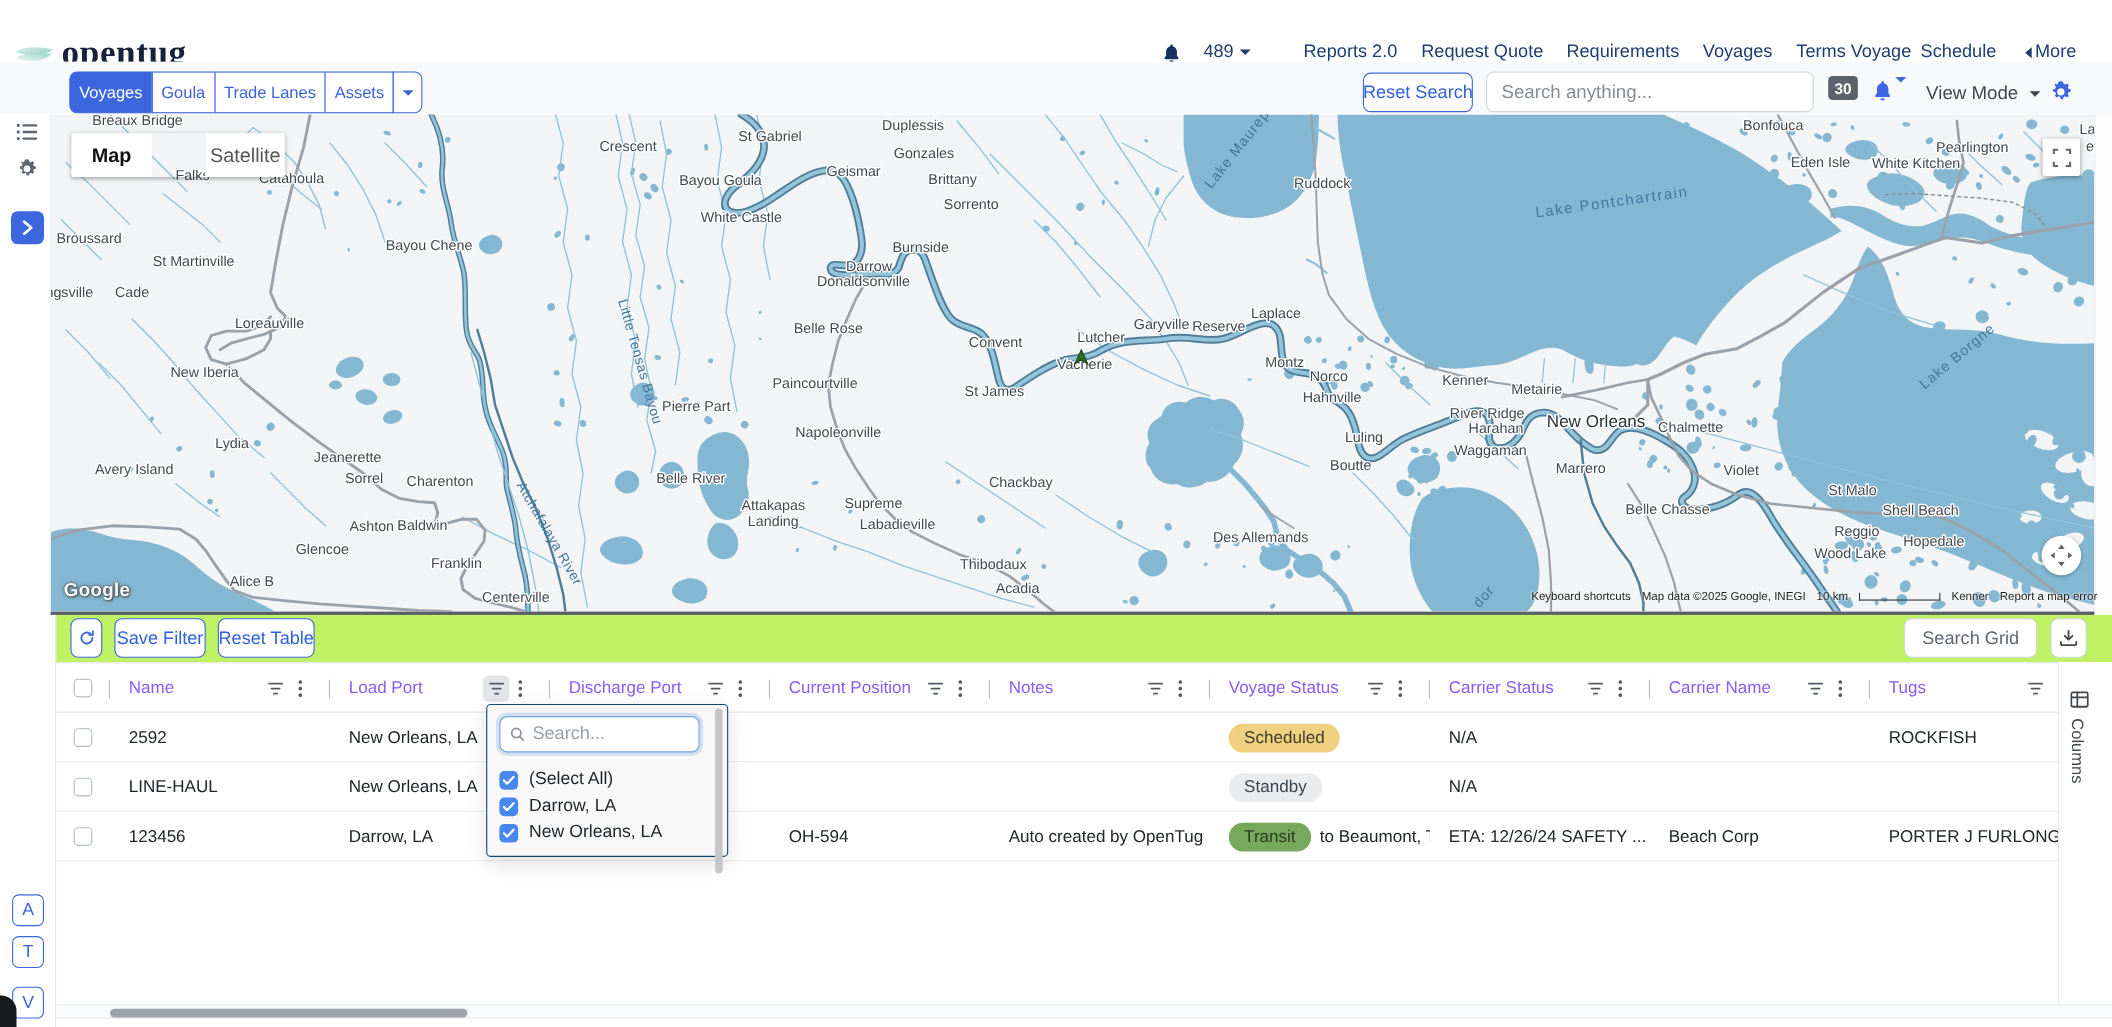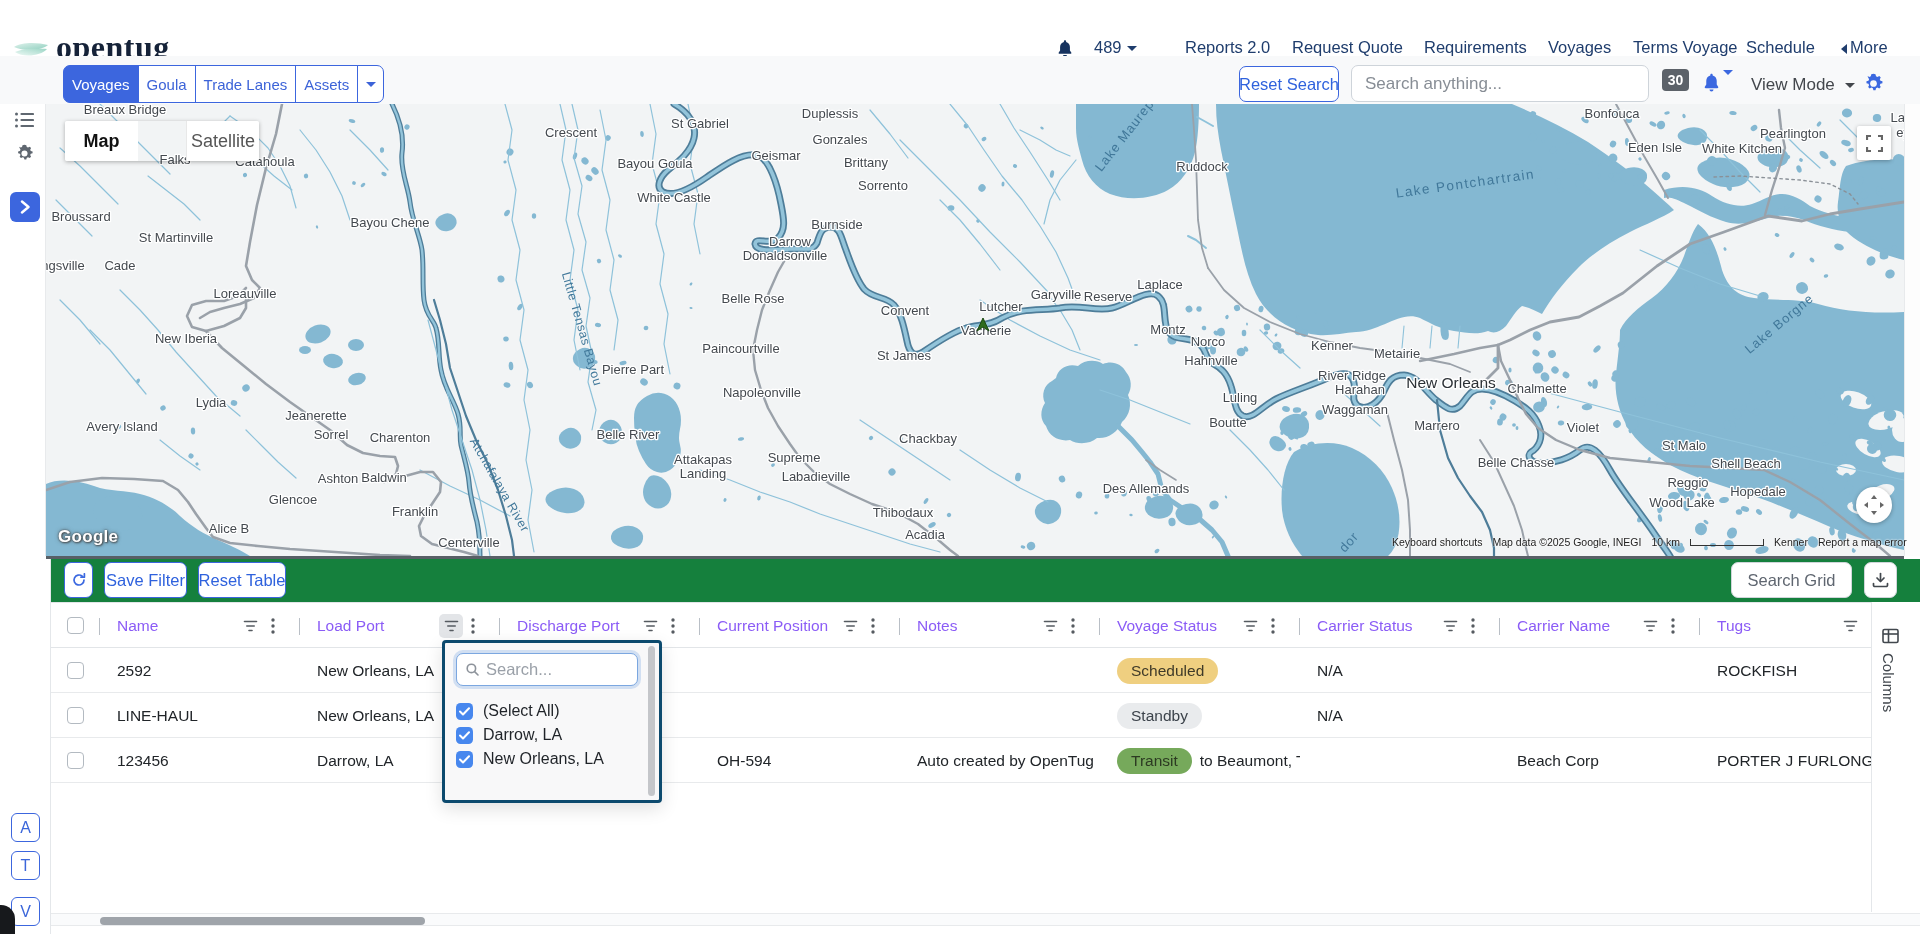--- a/index.html
+++ b/index.html
@@ -39,37 +39,37 @@
 #attrib { position:absolute; left:1392px; top:536px; font-size:10.5px; color:#222; display:flex; align-items:center; white-space:nowrap; }
 #attrib span { margin-right:10px; text-shadow:0 0 2px #fff,0 0 2px #fff; }
 #scalebar { display:inline-block; width:74px; height:7px; border:1.5px solid #333; border-top:none; margin-right:10px; }
 .sicon { position:absolute; left:15px; }
 #bluechev { position:absolute; left:10px; top:192px; width:30px; height:30px; background:#3c66de; border-radius:6px; display:flex; align-items:center; justify-content:center; }
 
 #divider { position:absolute; left:46px; top:556px; width:1858px; height:3.5px; background:#585f66; }
 
 #gridside { position:absolute; left:0; top:559px; width:51px; height:375px; background:#fff; border-right:1px solid #e4e7ea; }
 .atv { position:absolute; left:11px; width:29px; height:29px; border:1.5px solid #3c66de; border-radius:6px; color:#3b66da; font-size:16px; display:flex; align-items:center; justify-content:center; background:#fff; }
-#gridtb { position:absolute; left:51px; top:559px; width:1869px; height:43px; background:#15803d; }
+#gridtb { position:absolute; left:51px; top:559px; width:1869px; height:43px; background:#bef264; }
 .gbtn { white-space:nowrap; position:absolute; top:3px; height:36px; border:1px solid #3c66de; border-radius:7px; color:#2f62dd; background:#fff; font-size:16.5px; display:flex; align-items:center; justify-content:center; }
 #grid { position:absolute; left:51px; top:602px; width:1820px; background:#fff; font-size:15.5px; color:#212529; }
 #ghead { position:absolute; left:0; top:0; width:1820px; height:46px; border-top:1px solid #e2e5e8; border-bottom:1px solid #e2e5e8; background:#fff; }
 .hcell { position:absolute; top:0; height:46px; display:flex; align-items:center; color:#8b5cf6; font-weight:400; font-size:15.5px; }
 .hsep { position:absolute; top:15px; width:1px; height:17px; background:#b9bfc6; }
 .row { position:absolute; left:0; width:1820px; height:45px; border-bottom:1px solid #e8eaec; }
 .cell { position:absolute; top:0; height:45px; display:flex; align-items:center; white-space:nowrap; }
 .cb { width:17px; height:17px; border:1px solid #b3bac1; border-radius:4px; background:#fff; }
 .pill { border-radius:13px; font-size:15.5px; padding:0 14px; height:26px; display:flex; align-items:center; }
 #colstab { position:absolute; left:1871px; top:602px; width:49px; height:310px; background:#fff; border-left:1px solid #e4e7ea; }
 #colstext { position:absolute; left:1880px; top:653px; font-size:15px; color:#42484e; writing-mode:vertical-rl; }
 #hscroll { position:absolute; left:51px; top:913px; width:1869px; height:13px; background:#fafbfc; border-top:1px solid #e8eaec; border-bottom:1px solid #e8eaec; }
 #hthumb { position:absolute; left:49px; top:2.5px; width:325px; height:8px; background:#9fa4aa; border-radius:4px; }
 #notch { position:absolute; left:0; top:905px; width:15px; height:29px; background:#17191c; border-top-right-radius:14px; }
 
-#fpop { position:absolute; left:442px; top:640px; width:220px; height:163px; background:#f8f8f9; border:3px solid #0c4a6e; border-radius:4px; box-shadow:0 6px 18px rgba(0,0,0,0.12); }
+#fpop { position:absolute; left:442px; top:640px; width:220px; height:139px; background:#f8f8f9; border:1px solid #0c4a6e; border-radius:4px; box-shadow:0 6px 18px rgba(0,0,0,0.12); }
 #fsearch { position:absolute; left:11px; top:10px; width:182px; height:33px; background:#fff; border:1.5px solid #7ba7e0; box-shadow:0 0 0 3px rgba(93,146,224,0.25); border-radius:7px; display:flex; align-items:center; padding-left:9px; color:#9aa0a8; font-size:16.5px; }
 #fscroll { position:absolute; right:4px; top:3px; width:7px; height:168px; }
 #fthumb { position:absolute; left:0; top:0; width:7px; height:150px; background:#c4c6ca; border-radius:4px; }
 .fitem { position:absolute; left:11px; display:flex; align-items:center; font-size:16px; color:#1f2328; }
 .bluecb { width:17px; height:17px; background:#4787ee; border-radius:4.5px; display:flex; align-items:center; justify-content:center; margin-right:10px; }
 </style></head>
 <body>
 <div id="page">
 
 <div id="nav">
@@ -922,20 +922,21 @@
       <div class="row" style="top:136px">
         <span class="cb" style="position:absolute;left:16px;top:14px"></span>
         <div class="cell" style="left:66px">123456</div>
         <div class="cell" style="left:266px">Darrow, LA</div>
         <div class="cell" style="left:666px">OH-594</div>
         <div class="cell" style="left:866px">Auto created by OpenTug</div>
         <div class="cell" style="left:1066px;width:183px;overflow:hidden">
           <span class="pill" style="background:#76a95b;color:#2c3a22">Transit</span>
           <span style="margin-left:8px;white-space:nowrap">to Beaumont, TX</span>
         </div>
+        <div class="cell" style="left:1266px">ETA: 12/26/24 SAFETY ...</div>
         <div class="cell" style="left:1466px">Beach Corp</div>
         <div class="cell" style="left:1666px">PORTER J FURLONG</div>
       </div>
 </div>
 <div id="gridside">
   <div class="atv" style="top:254px">A</div>
   <div class="atv" style="top:292px">T</div>
   <div class="atv" style="top:338px">V</div>
 </div>
 <div id="colstab">

